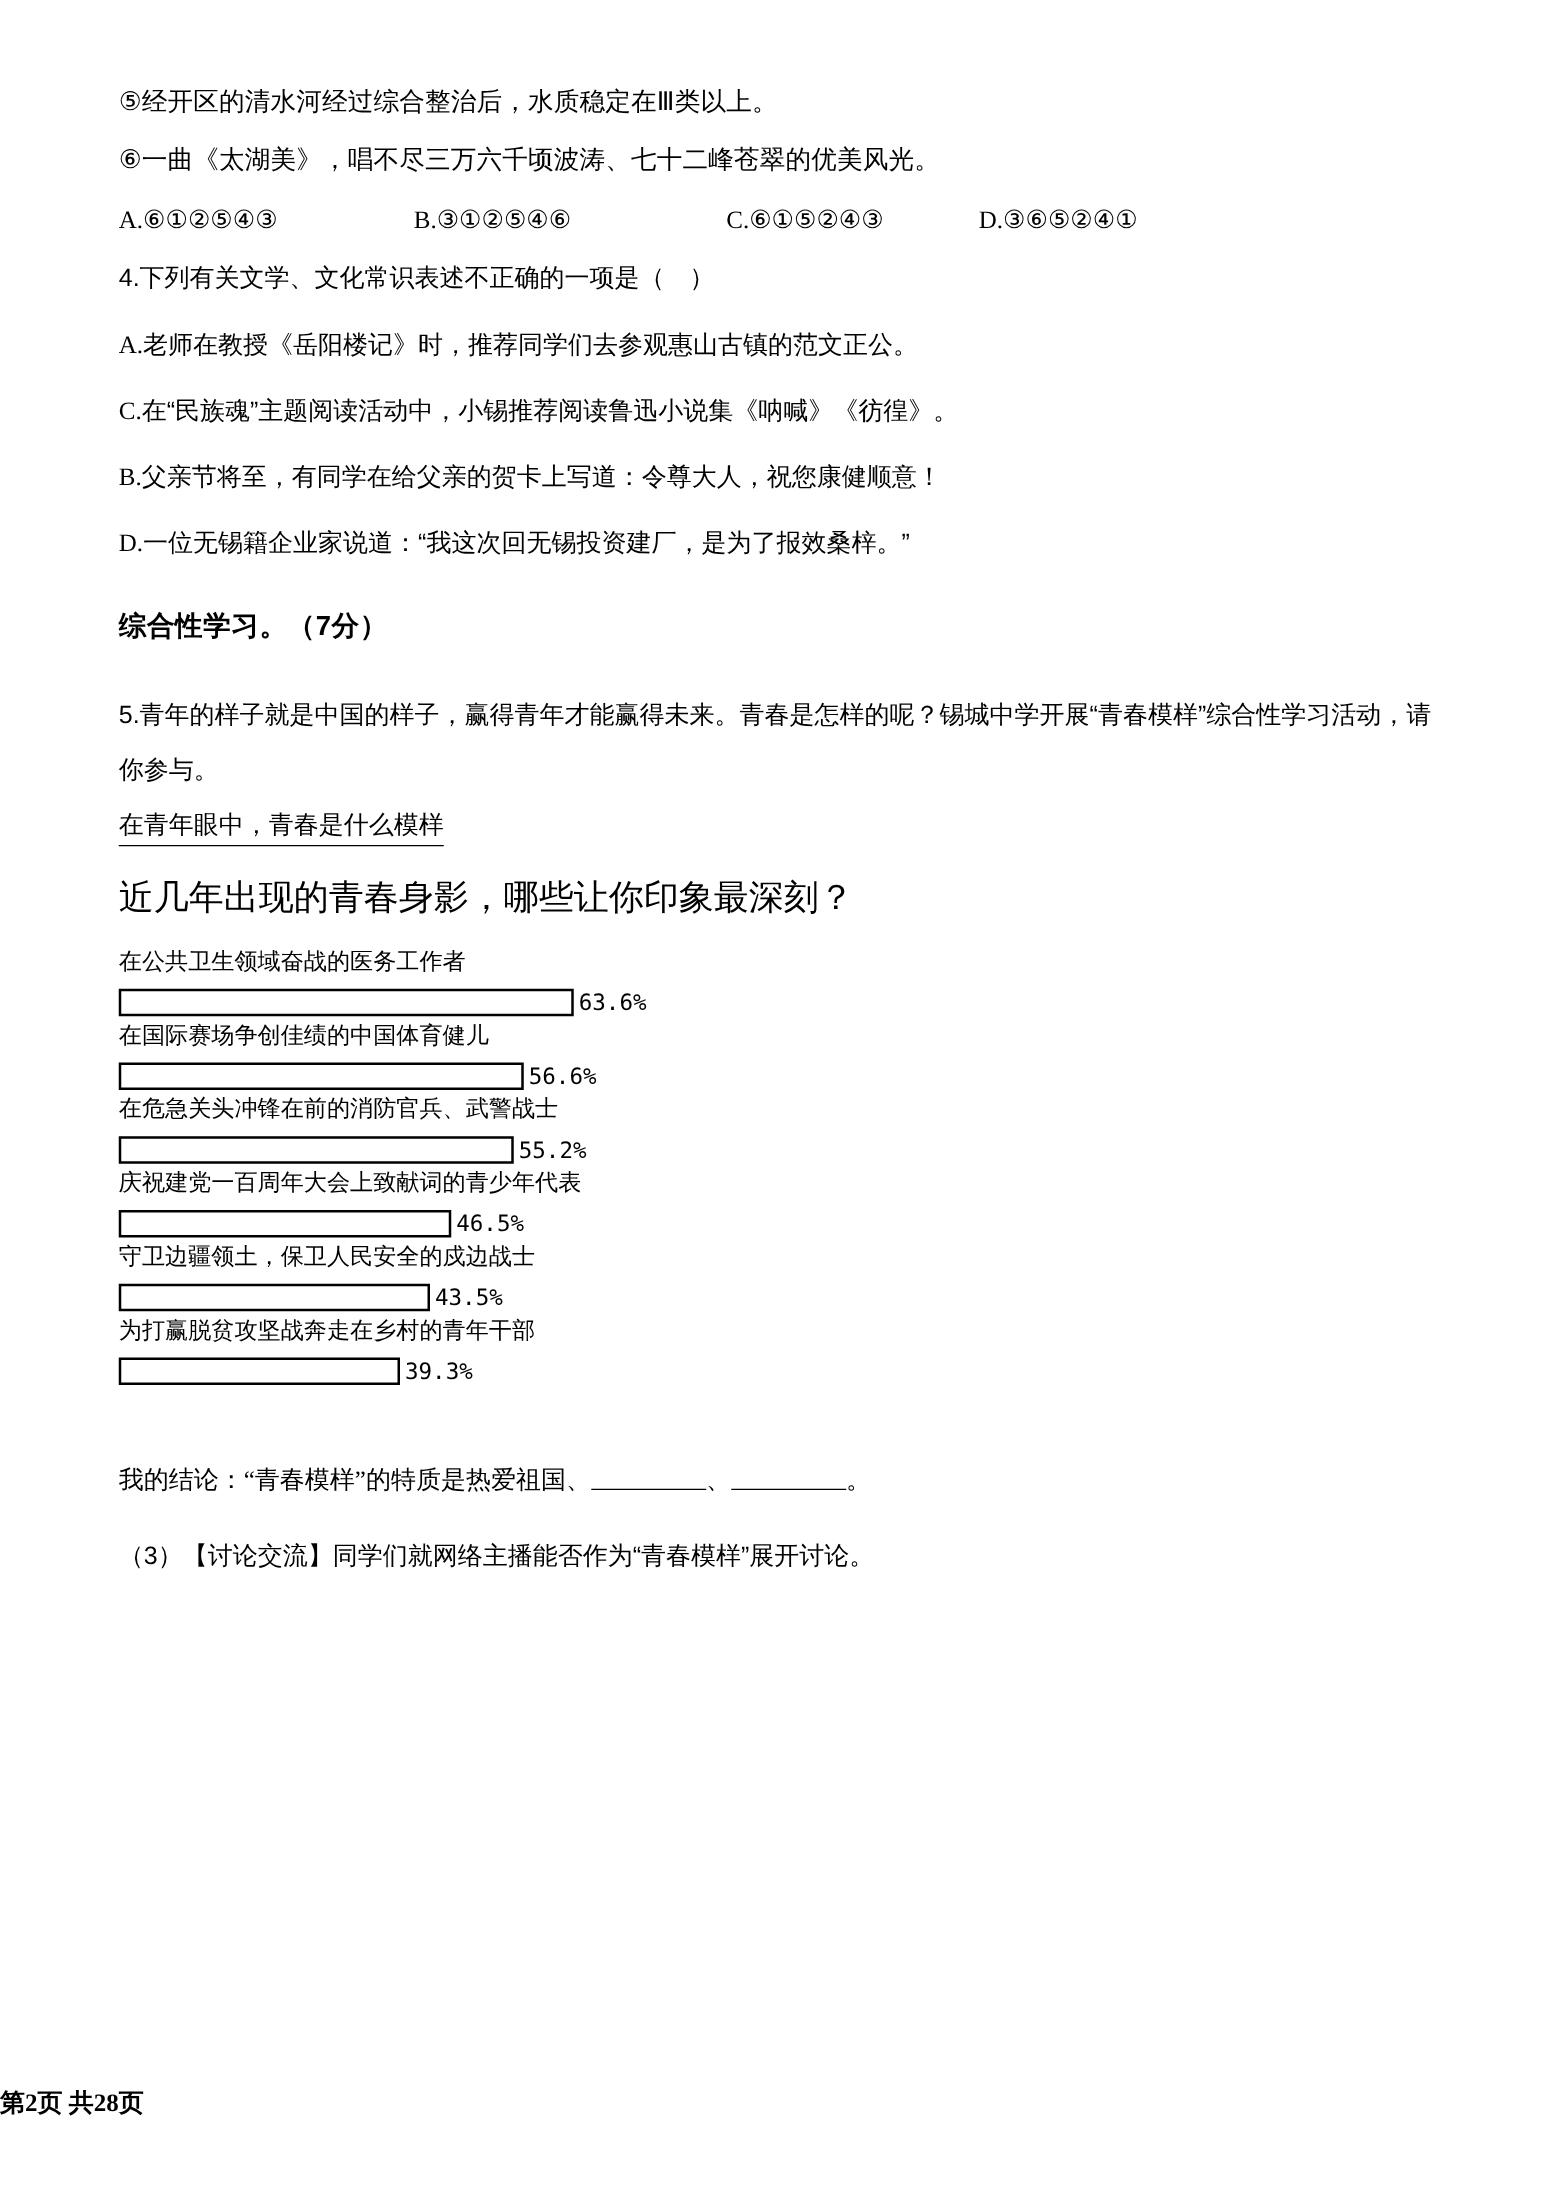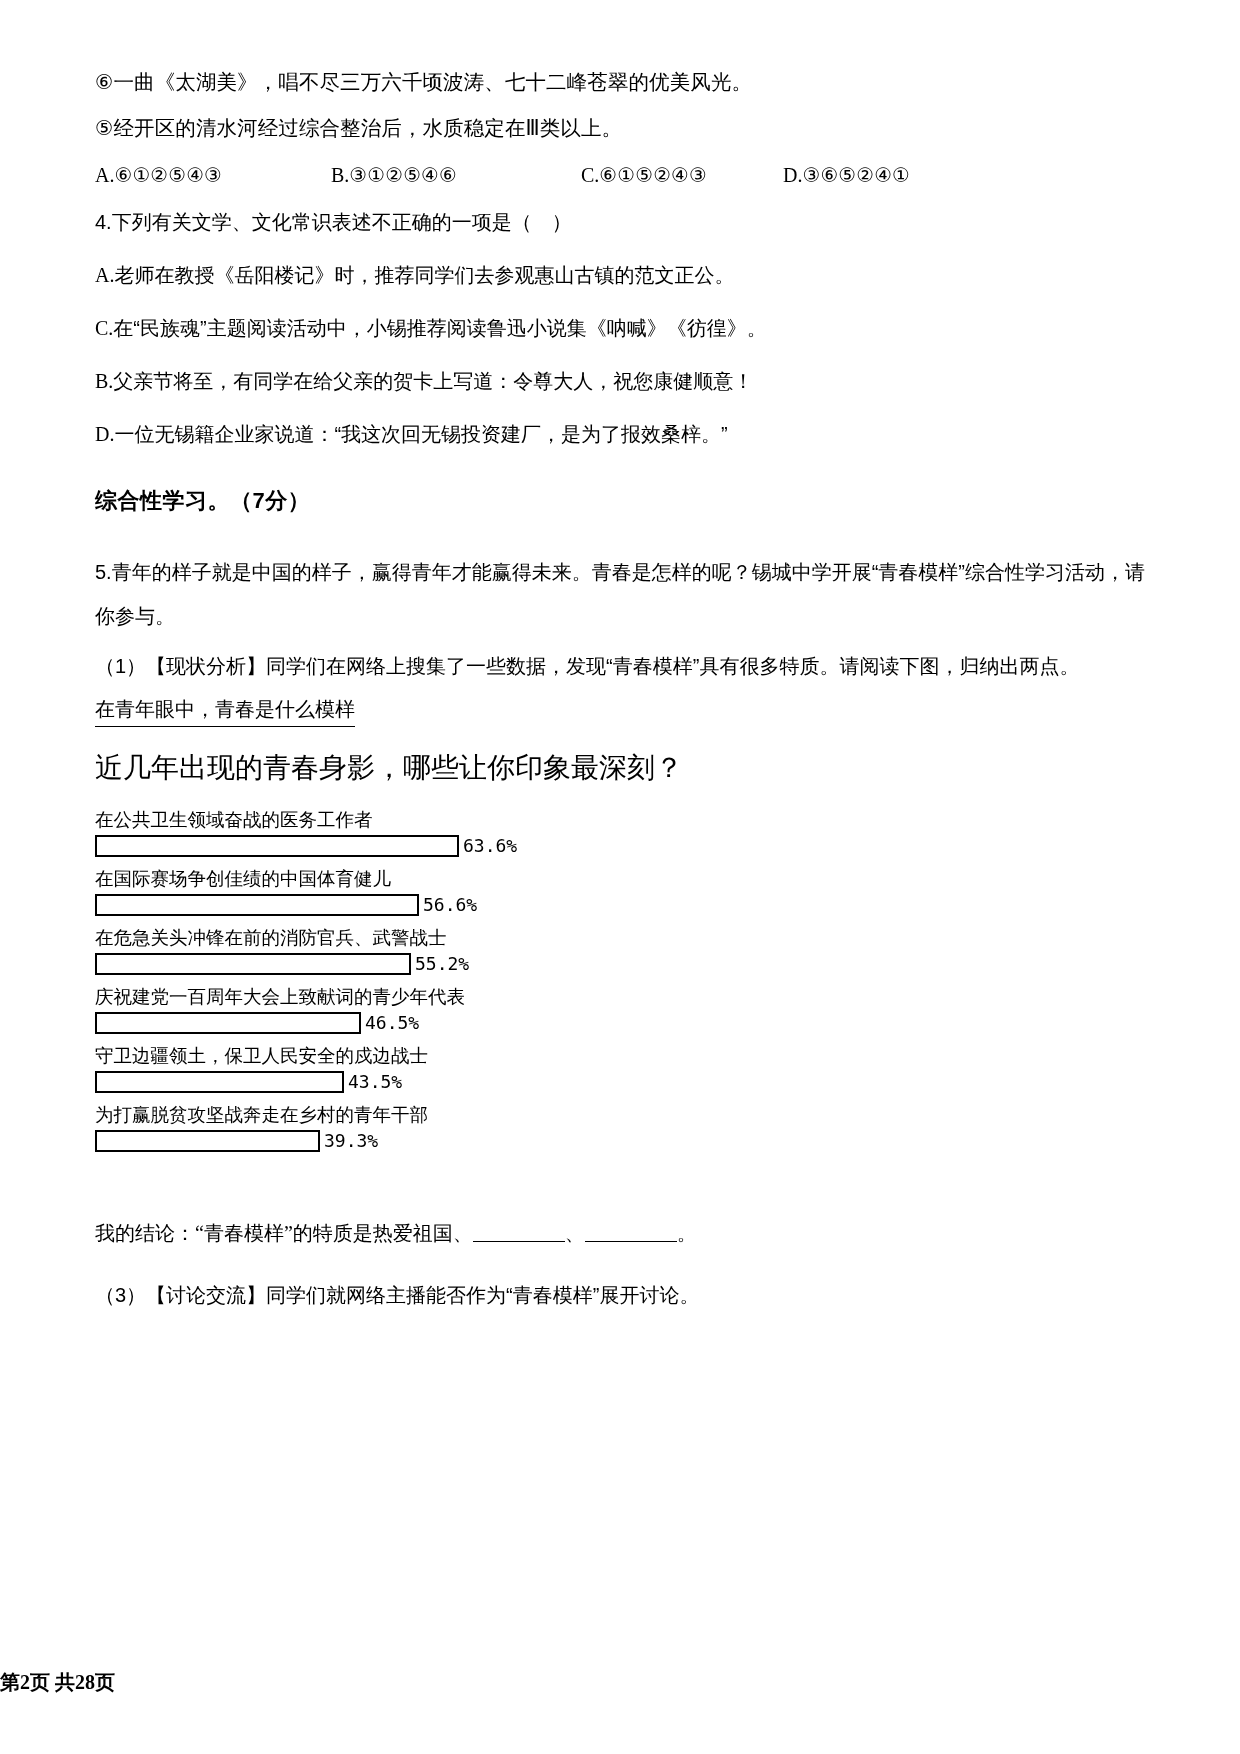--- a/index.html
+++ b/index.html
@@ -90,21 +90,21 @@
   .bar-block { margin-bottom: 2px; }
   .bar-label {
     font-family: "DejaVu Serif", "Liberation Serif", serif;
     font-size: 18.5px;
     line-height: 26px;
     margin: 0 0 2px 0;
     white-space: nowrap;
   }
   .bar-row {
     display: flex;
-    align-items: flex-start;
+    align-items: flex-end;
     height: 28px;
     margin-bottom: 3px;
   }
   .bar {
     height: 22px;
     border: 2px solid #000;
     background: #ffffff;
     box-sizing: border-box;
   }
   .bar-value {
@@ -136,22 +136,22 @@
     font-family: "Liberation Serif", "DejaVu Serif", serif;
     font-size: 20px;
     font-weight: bold;
   }
 </style>
 </head>
 <body>
 
 <div class="page">
 
+  <div class="qline">⑤经开区的清水河经过综合整治后，水质稳定在Ⅲ类以上。</div>
   <div class="qline">⑥一曲《太湖美》，唱不尽三万六千顷波涛、七十二峰苍翠的优美风光。</div>
-  <div class="qline">⑤经开区的清水河经过综合整治后，水质稳定在Ⅲ类以上。</div>
 
   <div class="opt-row">
     <span class="opt" style="left:0px;">
       <span class="lead">A.</span><span>⑥①②⑤④③</span>
     </span>
     <span class="opt" style="left:236px;">
       <span class="lead">B.</span><span>③①②⑤④⑥</span>
     </span>
     <span class="opt" style="left:486px;text-align:right;">
       <span class="lead">C.</span><span>⑥①⑤②④③</span>
@@ -172,21 +172,20 @@
   <div class="choice">
     <span class="lead">B.</span><span>父亲节将至，有同学在给父亲的贺卡上写道：令尊大人，祝您康健顺意！</span>
   </div>
   <div class="choice">
     <span class="lead">D.</span><span>一位无锡籍企业家说道：“我这次回无锡投资建厂，是为了报效桑梓。”</span>
   </div>
 
   <div class="section-head">综合性学习。（7分）</div>
 
   <div class="para">5.青年的样子就是中国的样子，赢得青年才能赢得未来。青春是怎样的呢？锡城中学开展“青春模样”综合性学习活动，请你参与。</div>
-  <div class="para">（1）【现状分析】同学们在网络上搜集了一些数据，发现“青春模样”具有很多特质。请阅读下图，归纳出两点。</div>
 
   <div class="survey">
     <div>
       <span class="survey-title">在青年眼中，青春是什么模样</span>
     </div>
     <div class="survey-q">近几年出现的青春身影，哪些让你印象最深刻？</div>
 
     <div class="bar-block">
       <div class="bar-label">在公共卫生领域奋战的医务工作者</div>
       <div class="bar-row">

